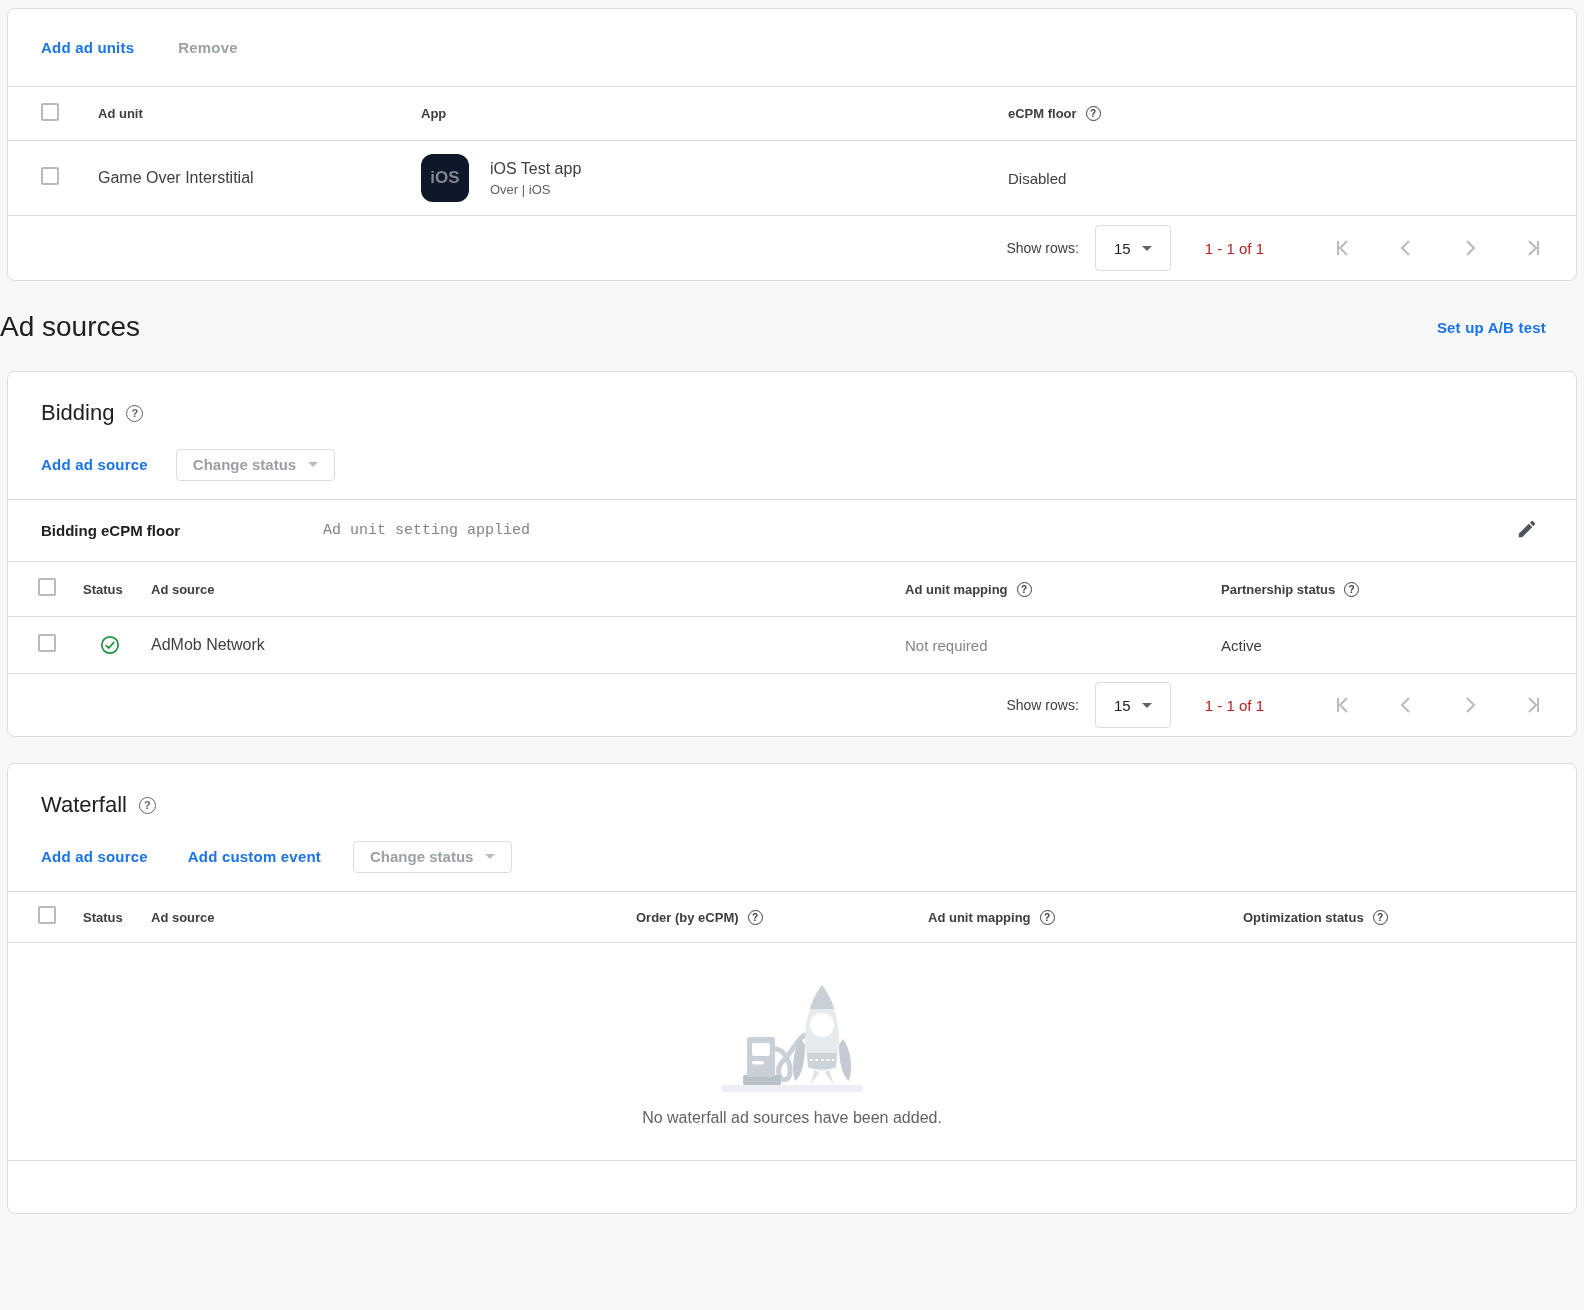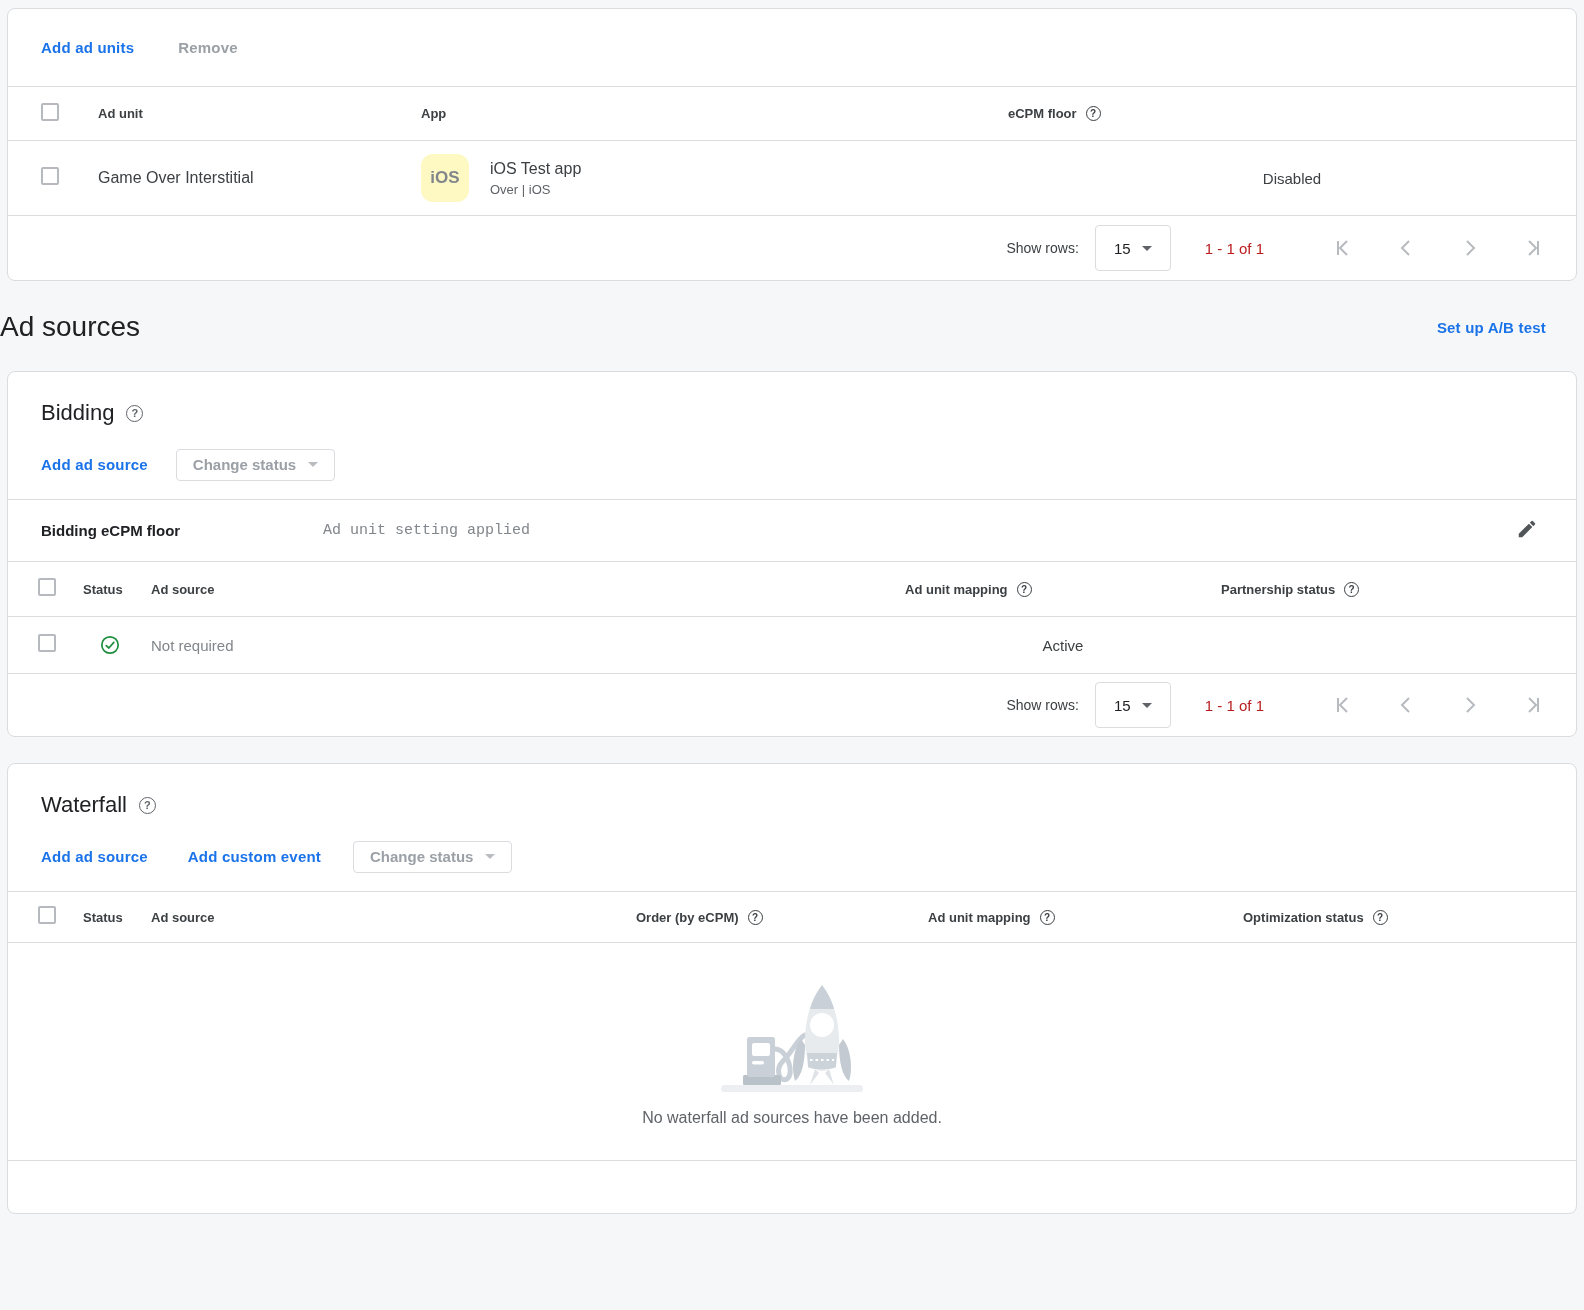--- a/index.html
+++ b/index.html
@@ -63,28 +63,28 @@
   .grid2 { display:grid; grid-template-columns:75px 68px 754px 316px auto; align-items:center; }
   .grid3 { display:grid; grid-template-columns:75px 68px 485px 292px 315px auto; align-items:center; }
   .thead { border-top:1px solid #dadce0; border-bottom:1px solid #dadce0; height:55px; }
   .thead-nb { border-top:1px solid #dadce0; border-bottom:1px solid #dadce0; height:52px; }
   .th { font-size:13px; font-weight:bold; color:#3c4043; display:flex; align-items:center; gap:9px; }
   .trow { border-bottom:1px solid #dadce0; }
   .row-tall { height:75px; }
   .row-mid { height:57px; }
   .cb-cell { padding-left:33px; }
   .cb-cell2 { padding-left:30px; }
-  .cell { font-size:15px; color:#3c4043;text-align:center; }
+  .cell { font-size:15px; color:#3c4043; }
   .cell-big { font-size:16px; color:#3c4043; }
   .cell-gray { font-size:15px; color:#80868b; }
 
   
   .app-cell { display:flex; align-items:center; gap:21px; }
   .app-badge {
-    width:48px; height:48px; border-radius:12px; background:#fef9c3;
+    width:48px; height:48px; border-radius:12px; background:#0f172a;
     display:flex; align-items:center; justify-content:center;
     font-size:17px; font-weight:bold; color:#80868b;
   }
   .app-name { font-size:16px; color:#3c4043; }
   .app-meta { font-size:13px; color:#5f6368; margin-top:4px; }
 
   
   .pager { height:64px; display:flex; align-items:center; justify-content:flex-end; padding-right:30px; }
   .pager-label { font-size:14px; color:#3c4043; }
   .rows-select {
@@ -231,20 +231,21 @@
     </div>
 
     <div class="grid2 trow row-mid">
       <div class="cb-cell2"><span class="cb"></span></div>
       <div class="status-icon">
         <svg width="20" height="20" viewBox="0 0 20 20">
             <circle cx="10" cy="10" r="8.2" fill="none" stroke="#1e8e3e" stroke-width="1.7"></circle>
             <polyline points="6.2,10.6 8.9,13 13.8,7.4" fill="none" stroke="#1e8e3e" stroke-width="1.7" stroke-linecap="round" stroke-linejoin="round"></polyline>
           </svg>
       </div>
+      <div class="cell-big">AdMob Network</div>
       <div class="cell-gray">Not required</div>
       <div class="cell">Active</div>
     </div>
 
     <div class="pager" style="height:62px;">
       <span class="pager-label">Show rows:</span>
       <span class="rows-select">
         <span>15</span>
         <span class="caret caret-dark"></span>
       </span>

